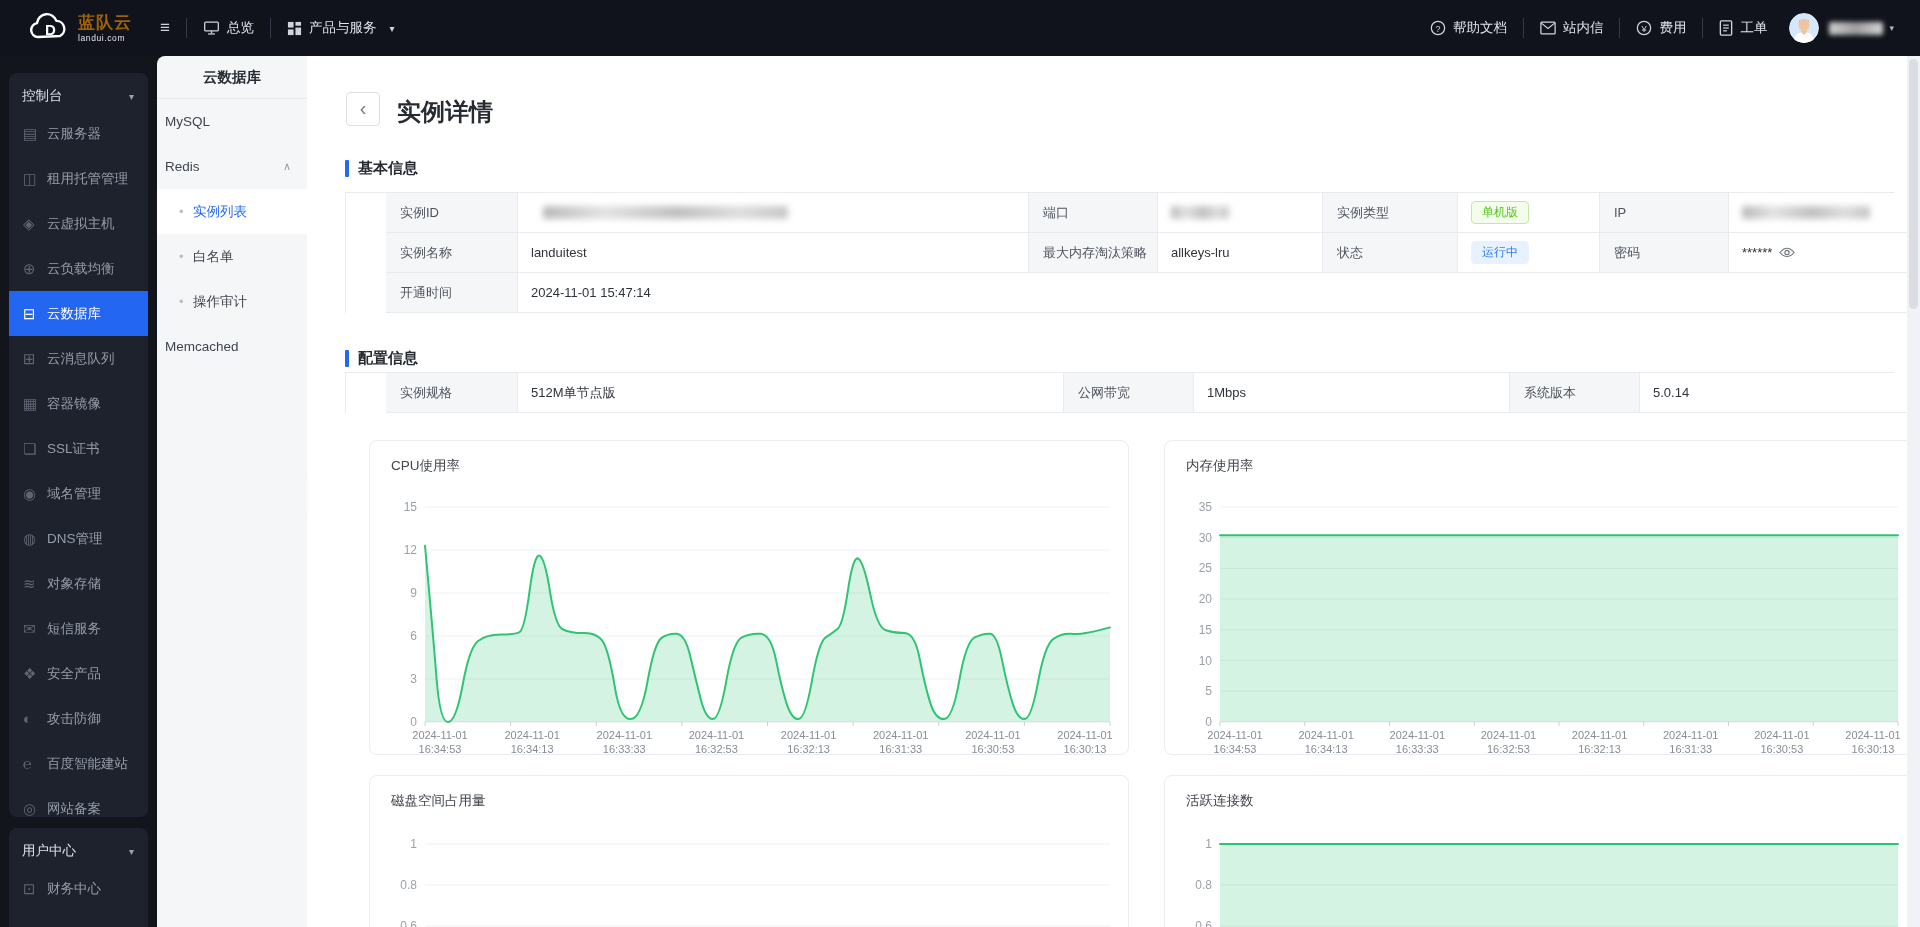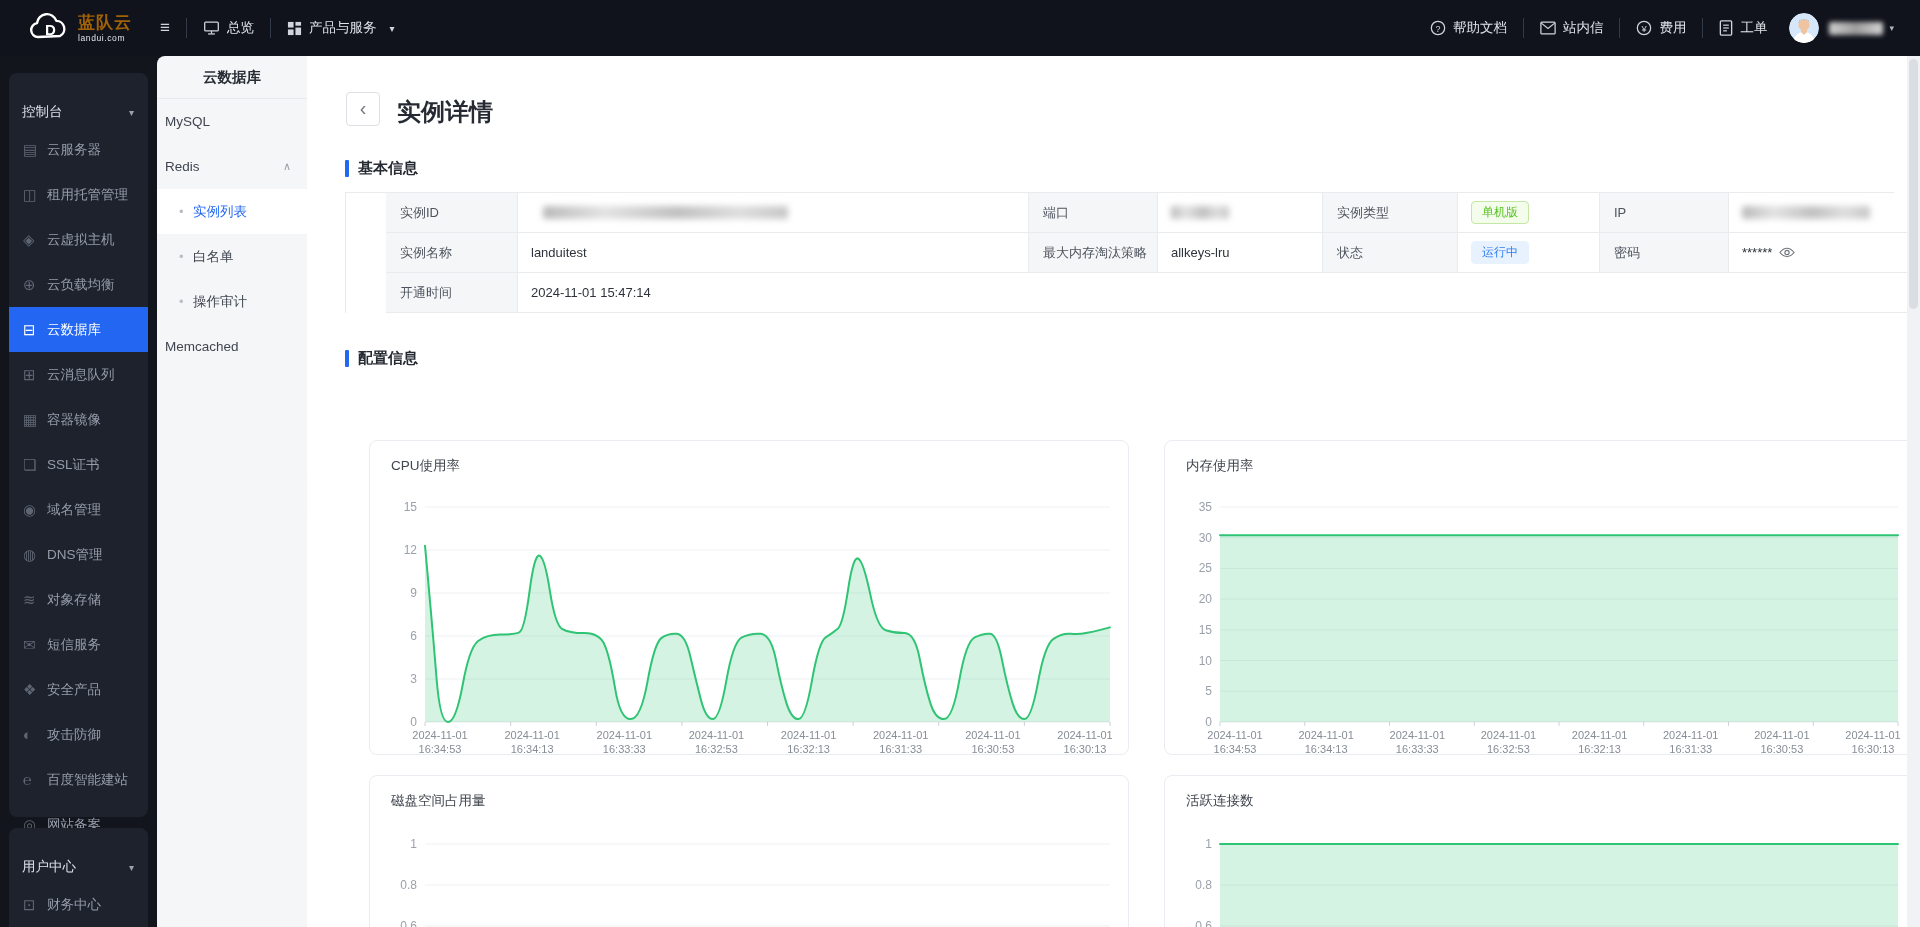--- a/index.html
+++ b/index.html
@@ -23,21 +23,21 @@
   .blurbar { display:inline-block; height:12px; border-radius:2px;
     background:linear-gradient(90deg,#c3c3c3,#e0e0e0 35%,#bdbdbd 65%,#dcdcdc); filter:blur(2.5px); }
   .name-blur { width:54px; height:13px; margin-left:10px; background:linear-gradient(90deg,#cfcfcf,#9d9d9d 50%,#d6d6d6); }
 
   
   .sidebar { position:absolute; left:0; top:56px; width:157px; height:871px; background:#12151c; z-index:20; }
   .side-panel { position:absolute; left:9px; width:139px; background:#1d222d; border-radius:8px; }
   .panel-console { top:17px; height:744px; }
   .panel-user { top:772px; height:110px; }
   .panel-head { height:30px; display:flex; align-items:center; justify-content:space-between;
-    padding:0 14px 0 13px; margin-top:24px; color:#dde1e8; font-size:13.5px; cursor:pointer; }
+    padding:0 14px 0 13px; margin-top:8px; color:#dde1e8; font-size:13.5px; cursor:pointer; }
   .panel-head .caret { color:#9aa1ad; margin:0; }
   .nav-list { list-style:none; }
   .nav-item { height:45px; display:flex; align-items:center; padding-left:14px; cursor:pointer;
     color:#969daa; font-size:13.5px; }
   .nav-item .ico { width:24px; font-size:15px; color:#5f6673; text-align:left; }
   .nav-item.active { background:#2266f2; color:#fff; }
   .nav-item.active .ico { color:#fff; }
 
   
   .subnav { position:absolute; left:157px; top:56px; width:150px; height:871px; background:#f5f6f8;
@@ -343,20 +343,28 @@
 
     <div class="cell lbl">开通时间</div>
     <div class="cell val span7">2024-11-01 15:47:14</div>
   </div>
 
   <div class="sec-head sec-config">
     <span class="bar"></span>
     <span>配置信息</span>
   </div>
 
+  <div class="grid-table t-config">
+    <div class="cell lbl">实例规格</div>
+    <div class="cell val">512M单节点版</div>
+    <div class="cell lbl">公网带宽</div>
+    <div class="cell val">1Mbps</div>
+    <div class="cell lbl">系统版本</div>
+    <div class="cell val">5.0.14</div>
+  </div>
 
   <div class="chart-card cc1">
     <div class="chart-title">CPU使用率</div>
   <svg width="758" height="315" viewBox="0 0 758 315">
         <line x1="55" y1="66" x2="740" y2="66" stroke="#eef1f4" stroke-width="1"></line>
         <text x="47" y="70" text-anchor="end" fill="#9ba1aa" font-size="12">15</text>
         <line x1="55" y1="109" x2="740" y2="109" stroke="#eef1f4" stroke-width="1"></line>
         <text x="47" y="113" text-anchor="end" fill="#9ba1aa" font-size="12">12</text>
         <line x1="55" y1="152" x2="740" y2="152" stroke="#eef1f4" stroke-width="1"></line>
         <text x="47" y="156" text-anchor="end" fill="#9ba1aa" font-size="12">9</text>

